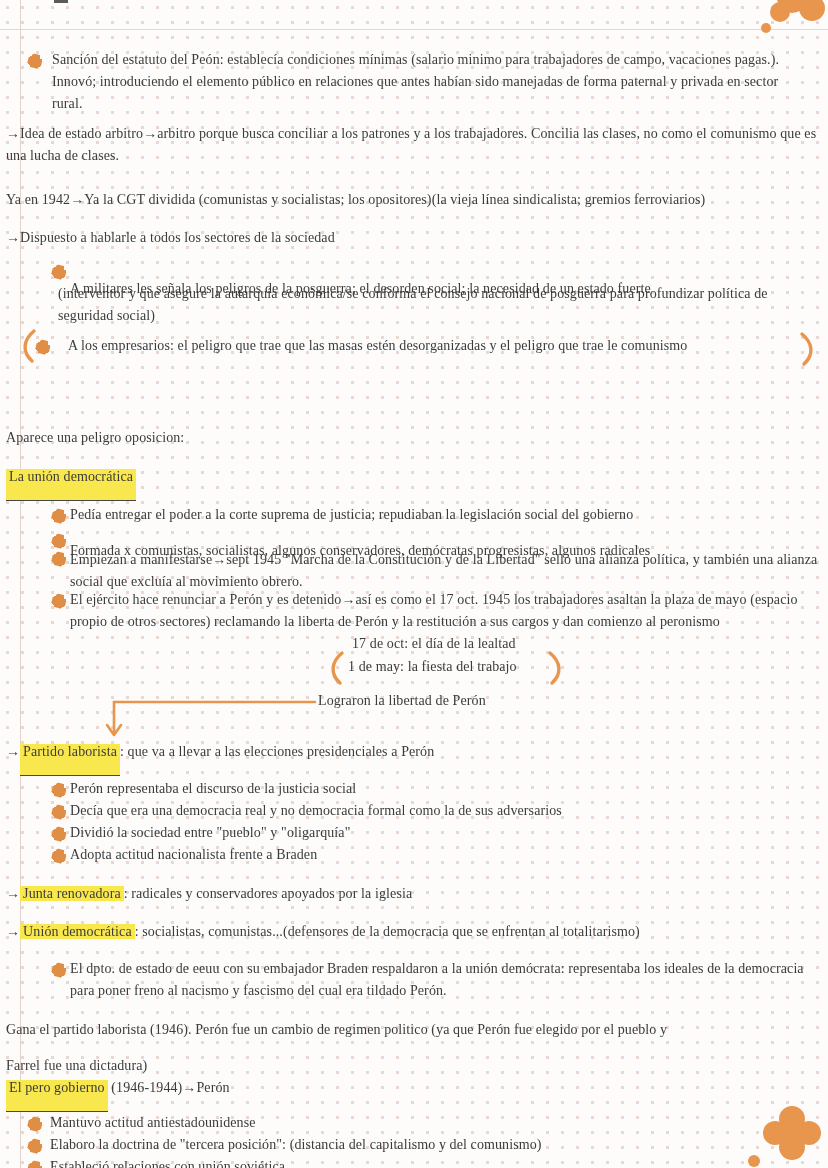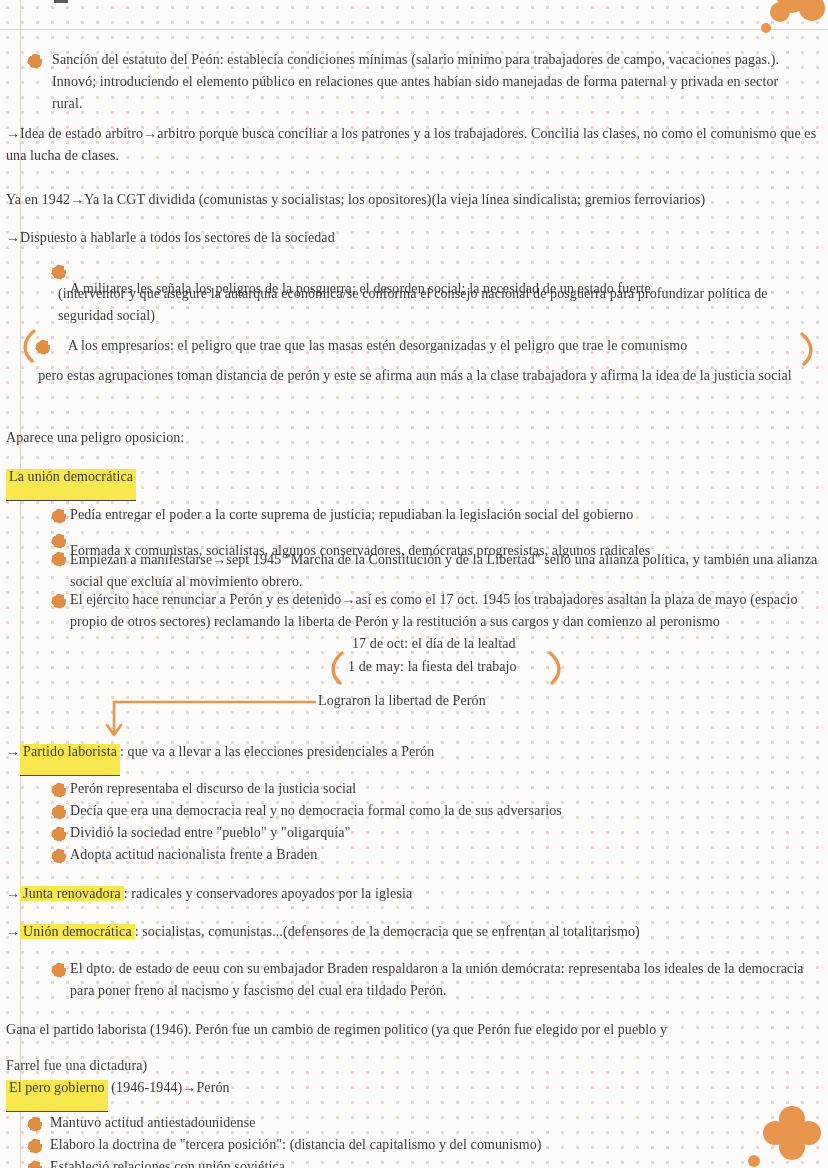--- a/index.html
+++ b/index.html
@@ -73,21 +73,20 @@
 
   <svg style="left:20px;top:328px" width="18" height="36" viewBox="0 0 18 36">
     <path d="M14,3 C3,12 2,24 12,33" fill="none" stroke="#E8954E" stroke-width="3.4" stroke-linecap="round"></path>
   </svg>
   <i class="flower" style="left:36px;top:340px"></i>
   <div class="t nw" style="left:68px;top:335px">A los empresarios: el peligro que trae que las masas estén desorganizadas y el peligro que trae le comunismo</div>
   <svg style="left:798px;top:331px" width="18" height="36" viewBox="0 0 18 36">
     <path d="M4,3 C15,12 16,24 6,33" fill="none" stroke="#E8954E" stroke-width="3.4" stroke-linecap="round"></path>
   </svg>
 
-  <div class="t center" style="left:20px;top:365px;width:790px">pero estas agrupaciones toman distancia de perón y este se afirma aun más a la clase trabajadora y afirma la idea de la justicia social</div>
 
   <div class="t" style="left:6px;top:427px">Aparece una peligro oposicion:</div>
 
   <div class="t nw" style="left:6px;top:466px"><span class="hl u">La unión democrática</span></div>
 
   <i class="flower" style="left:52px;top:509px"></i>
   <div class="t nw" style="left:70px;top:504px">Pedía entregar el poder a la corte suprema de justicia; repudiaban la legislación social del gobierno</div>
 
   <i class="flower" style="left:52px;top:534px"></i>
   <div class="t nw" style="left:70px;top:540px">Formada x comunistas, socialistas, algunos conservadores, demócratas progresistas, algunos radicales</div>

